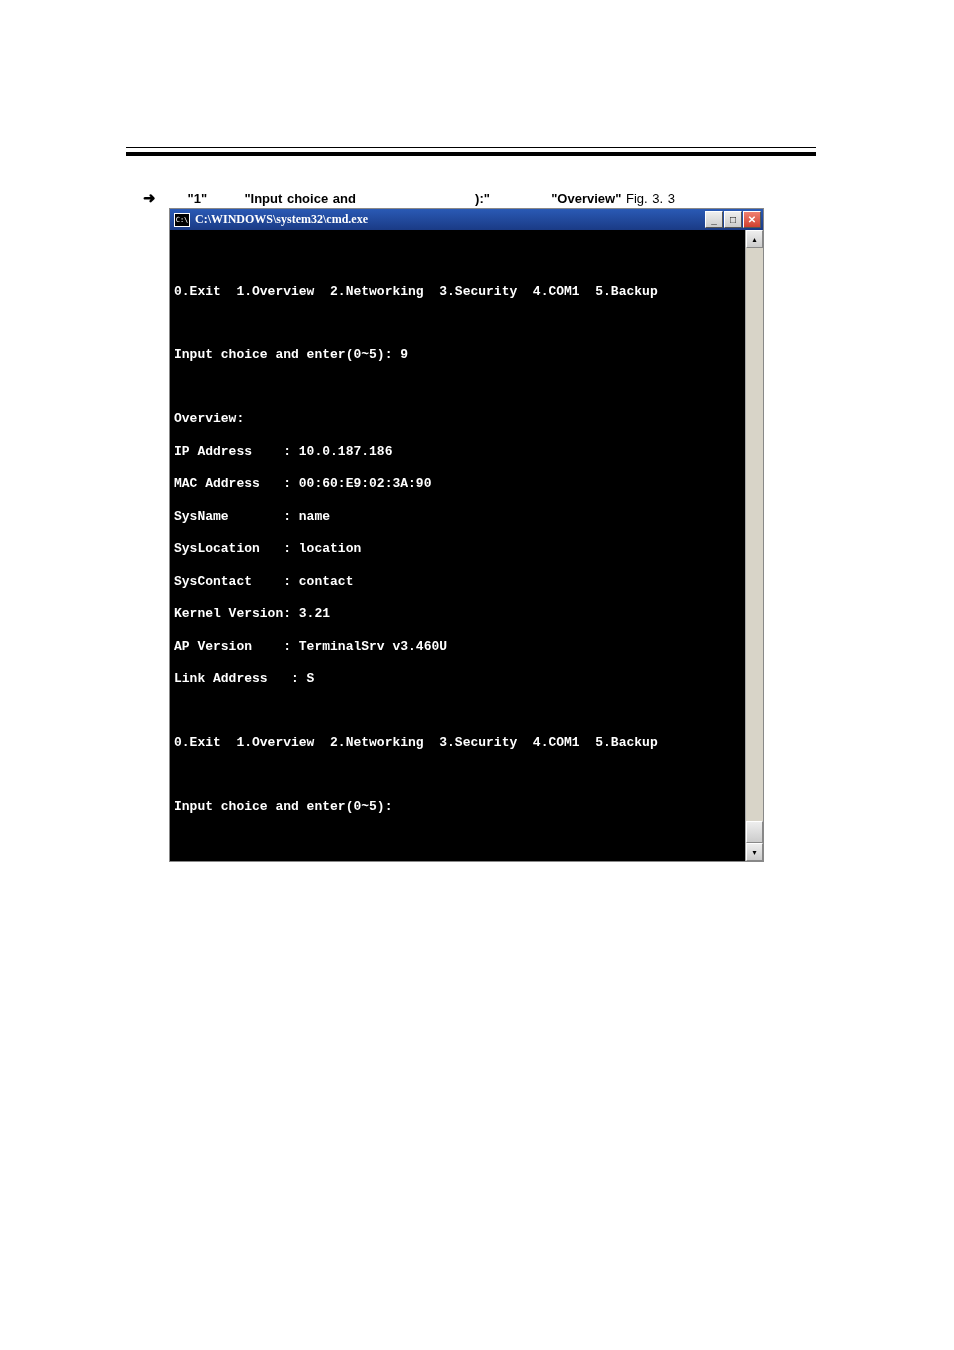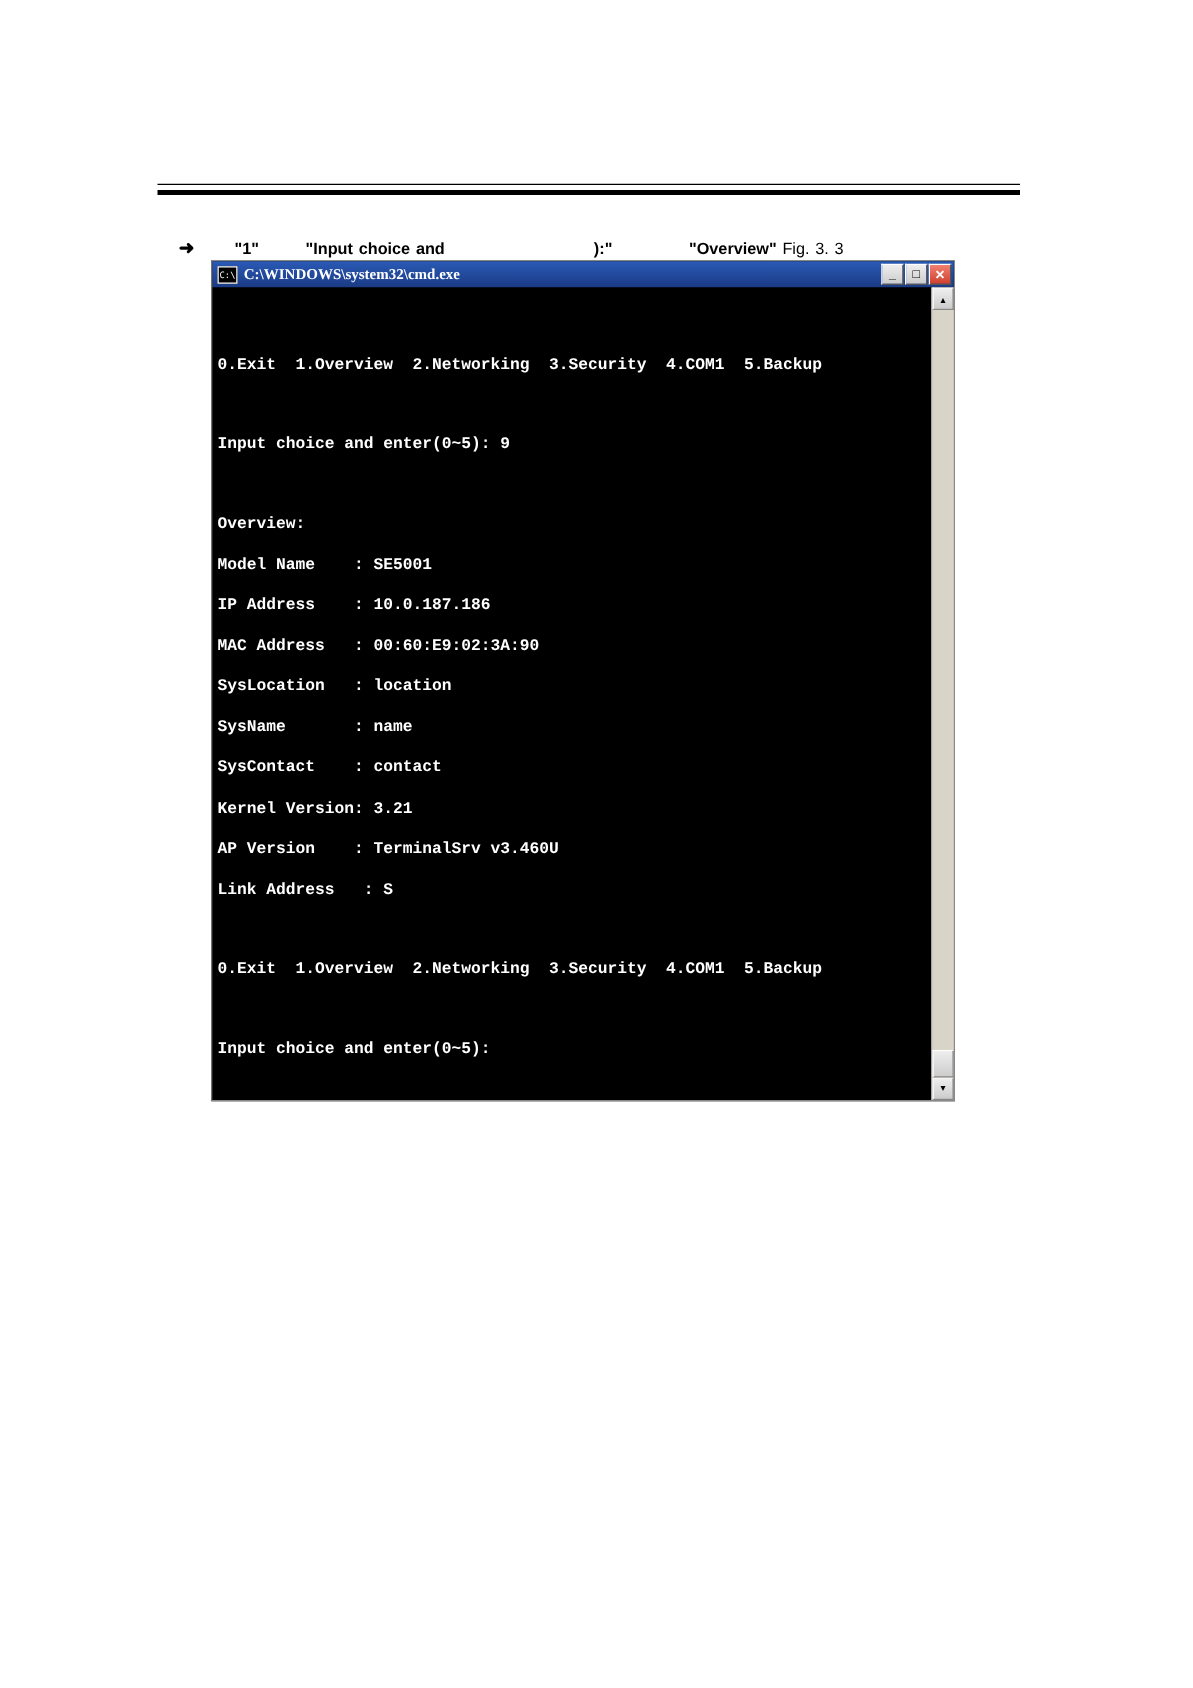--- a/index.html
+++ b/index.html
@@ -98,21 +98,21 @@
     .titlebar-btn.close {
       background: linear-gradient(to bottom, #f08070, #d04030);
       color: #fff;
     }
     .terminal-body {
       display: flex;
       background: #000;
     }
     .terminal-content {
       flex: 1;
-      padding: 6px 4px 0 4px;
+      padding: 6px 4px 14px 4px;
       font-family: "Lucida Console", "Courier New", monospace;
       font-size: 13px;
       color: #fff;
       line-height: 1.25;
       white-space: pre;
       font-weight: bold;
     }
     .terminal-content .blank { height: 15px; }
     .scrollbar {
       width: 18px;
@@ -192,25 +192,24 @@
     </div>
   </div>
   <div class="terminal-body">
     <div class="terminal-content">
 <div class="blank"></div>
 <div>0.Exit  1.Overview  2.Networking  3.Security  4.COM1  5.Backup</div>
 <div class="blank"></div>
 <div>Input choice and enter(0~5): 9</div>
 <div class="blank"></div>
 <div>Overview:</div>
-<div>Model Name    : SE5001</div>
 <div>IP Address    : 10.0.187.186</div>
 <div>MAC Address   : 00:60:E9:02:3A:90</div>
+<div>SysName       : name</div>
 <div>SysLocation   : location</div>
-<div>SysName       : name</div>
 <div>SysContact    : contact</div>
 <div>Kernel Version: 3.21</div>
 <div>AP Version    : TerminalSrv v3.460U</div>
 <div>Link Address   : S</div>
 <div class="blank"></div>
 <div>0.Exit  1.Overview  2.Networking  3.Security  4.COM1  5.Backup</div>
 <div class="blank"></div>
 <div>Input choice and enter(0~5):</div>
     </div>
     <div class="scrollbar">

